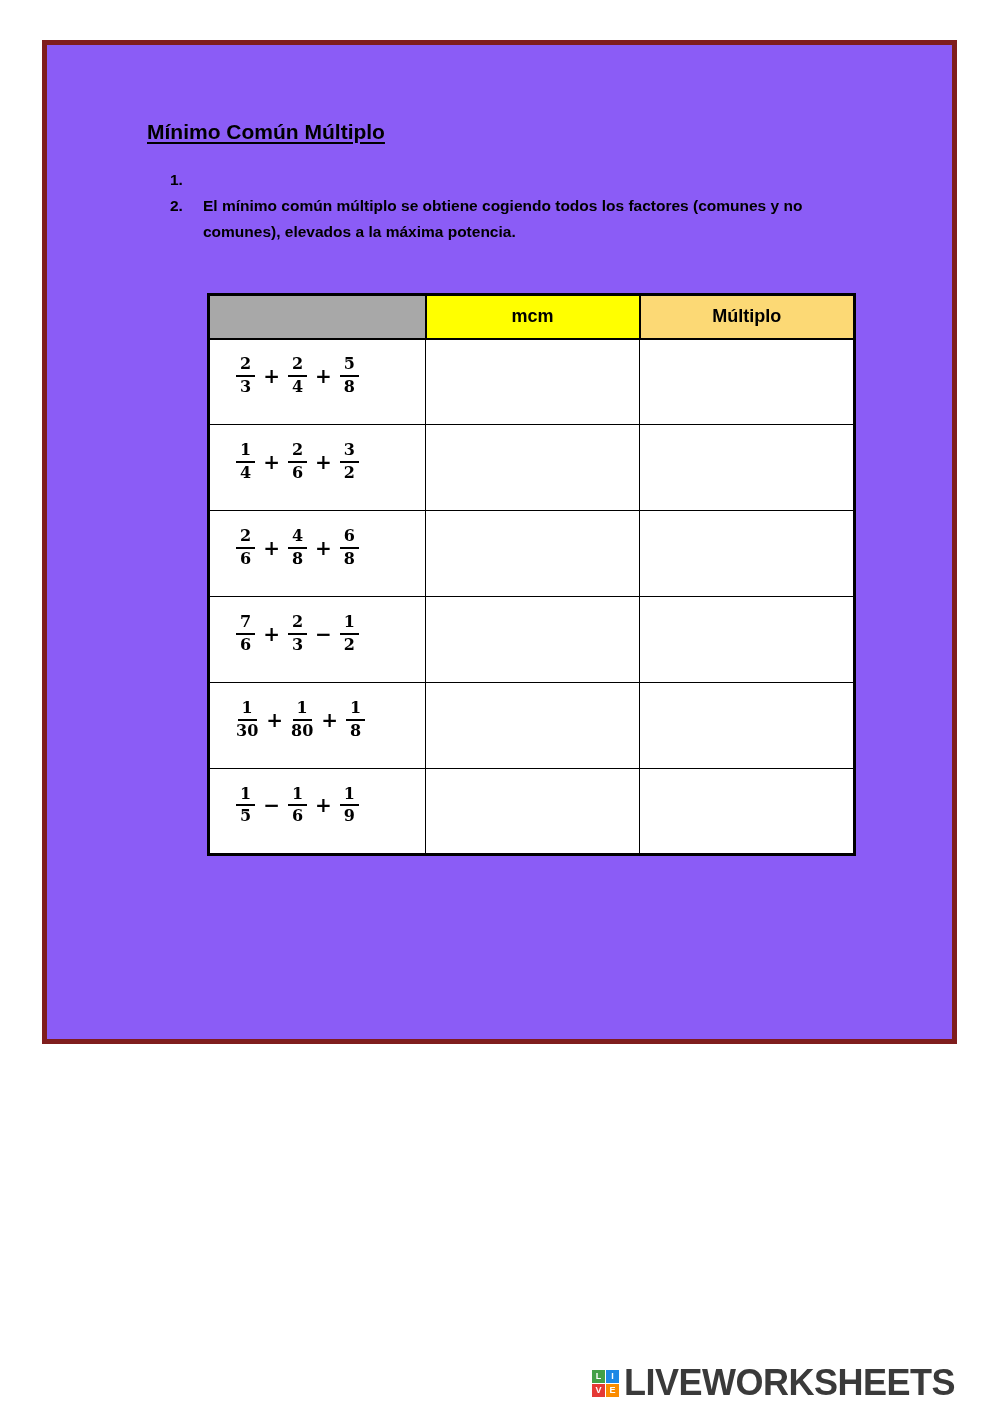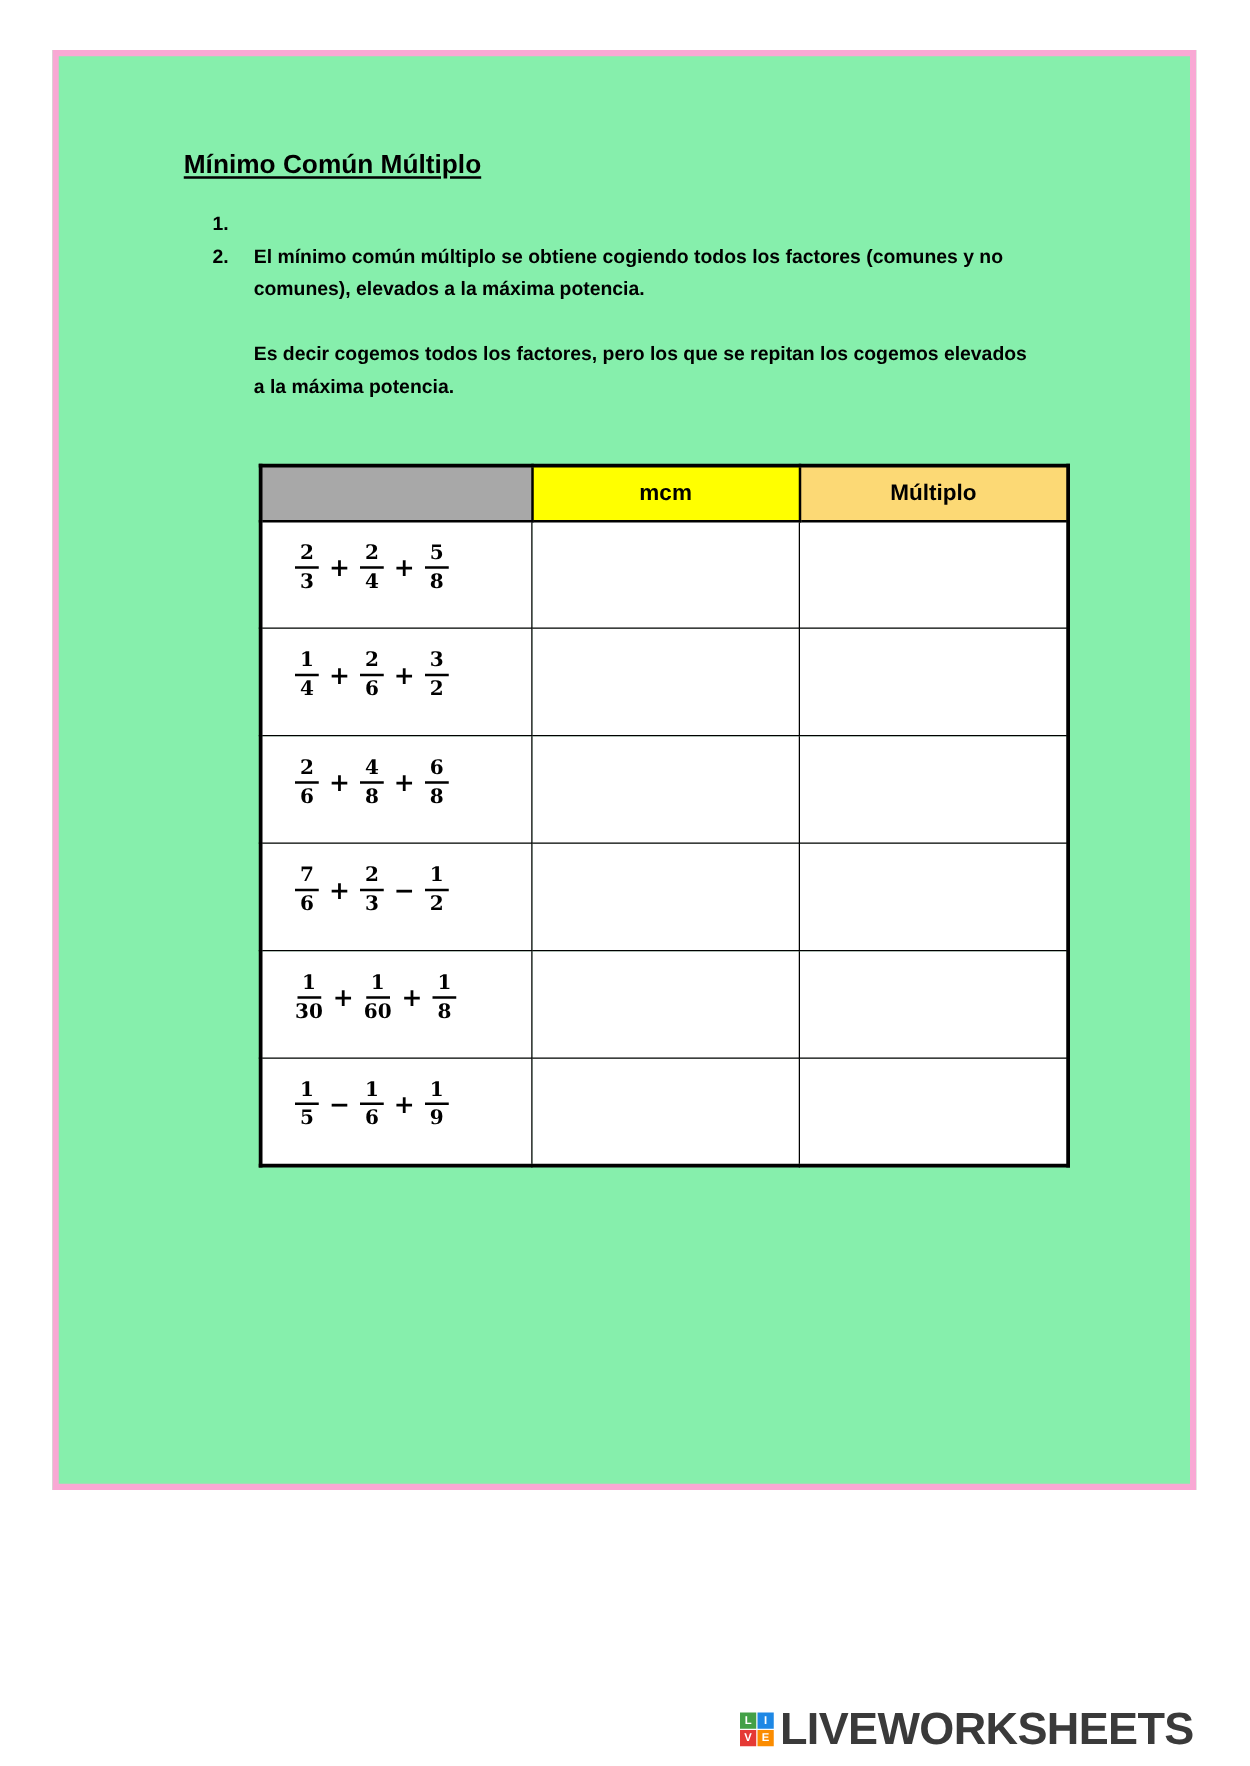--- a/index.html
+++ b/index.html
@@ -6,23 +6,23 @@
   html, body { background: #ffffff; }
   body {
     width: 1000px; height: 1413px;
     position: relative;
     font-family: "Liberation Sans", sans-serif;
     color: #000;
   }
   .frame {
     position: absolute;
     left: 42px; top: 40px;
-    width: 915px; height: 1152px;
-    border: 5px solid #f9a8d4;
-    background: #86efac;
+    width: 915px; height: 1004px;
+    border: 5px solid #7f1d1d;
+    background: #8b5cf6;
   }
   .content { padding: 75px 60px 0 100px; }
 
   .title {
     font-size: 21px;
     font-weight: bold;
     text-decoration: underline;
     text-underline-offset: 3px;
     margin-bottom: 23px;
   }
@@ -138,21 +138,20 @@
     <div class="instructions">
       <div class="instr">
         <span class="marker">1.</span>
       </div>
       <div class="instr">
         <span class="marker">2.</span>
         <span class="itext">El mínimo común múltiplo se obtiene cogiendo todos los factores (comunes y no comunes), elevados a la máxima potencia.</span>
       </div>
     </div>
 
-    <p class="note">Es decir cogemos todos los factores, pero los que se repitan los cogemos elevados a la máxima potencia.</p>
 
     <table class="mcm-table">
       <colgroup>
           <col class="c1">
           <col class="c2">
           <col class="c3">
         </colgroup>
       <thead>
         <tr>
           <th class="h-empty"></th>
@@ -252,21 +251,21 @@
           <tr>
             <td class="expr-cell">
               <div class="expr">
                 <span class="frac">
                   <span class="num">1</span>
                   <span class="den">30</span>
                 </span>
                 <span class="op">+</span>
                 <span class="frac">
                   <span class="num">1</span>
-                  <span class="den">60</span>
+                  <span class="den">80</span>
                 </span>
                 <span class="op">+</span>
                 <span class="frac">
                   <span class="num">1</span>
                   <span class="den">8</span>
                 </span>
               </div>
             </td>
             <td class="answer-cell"></td>
             <td class="answer-cell"></td>

